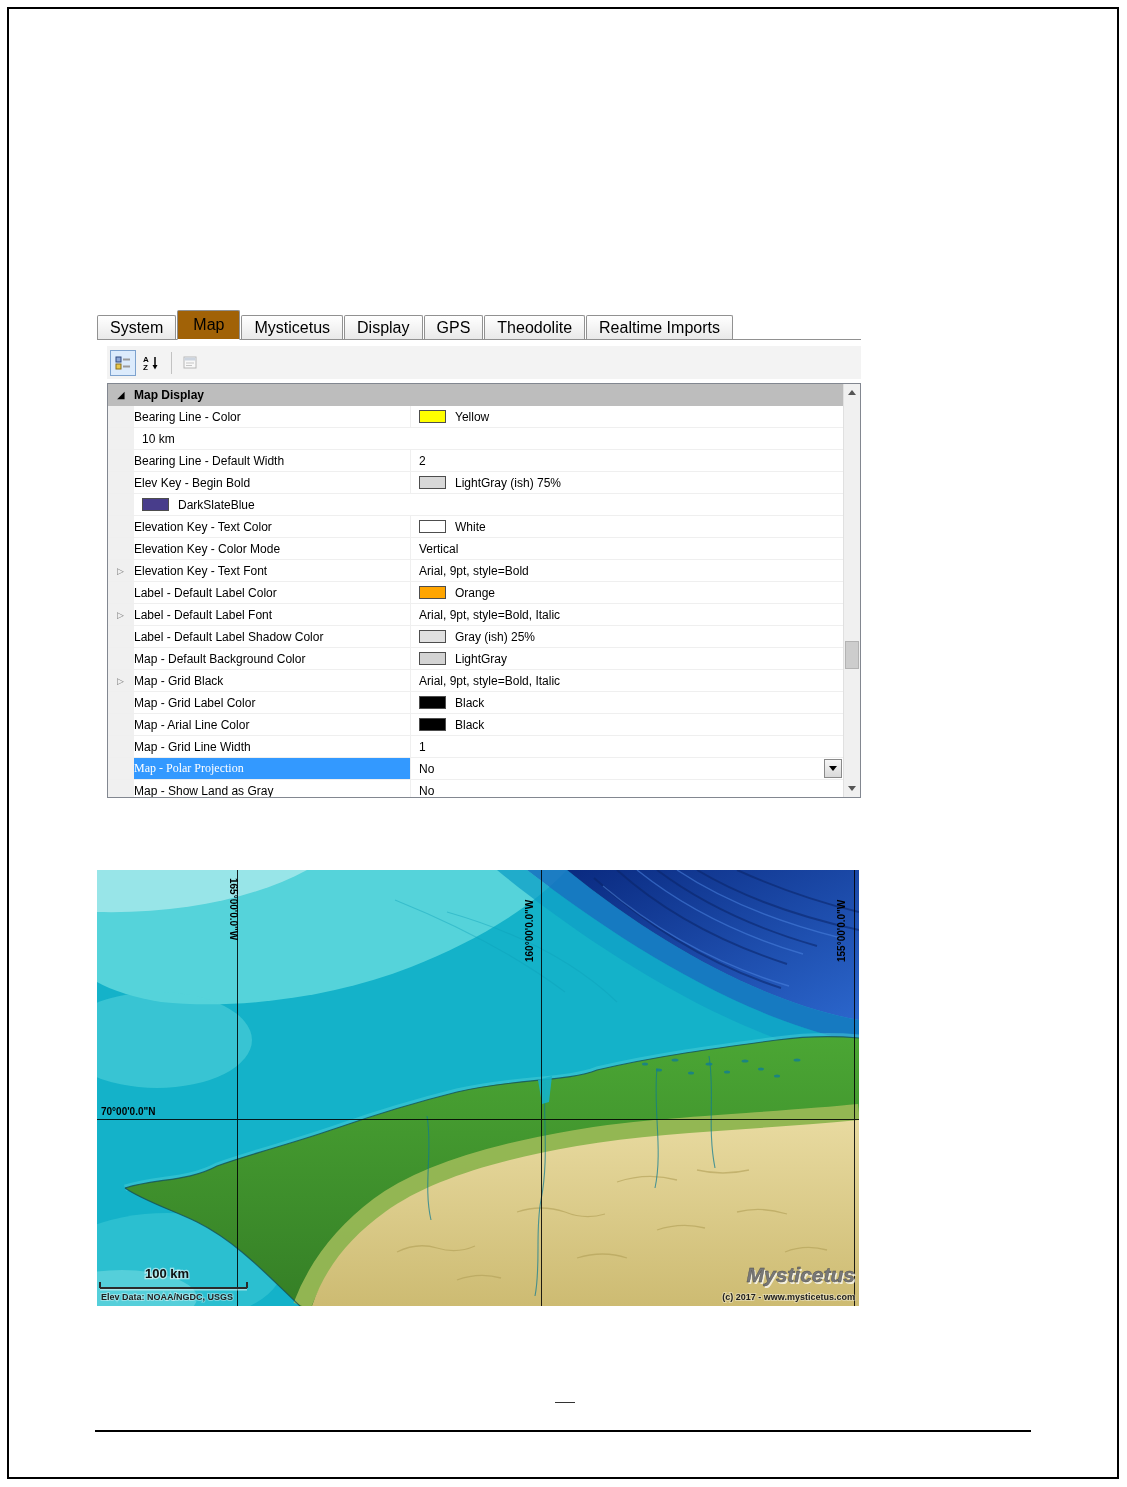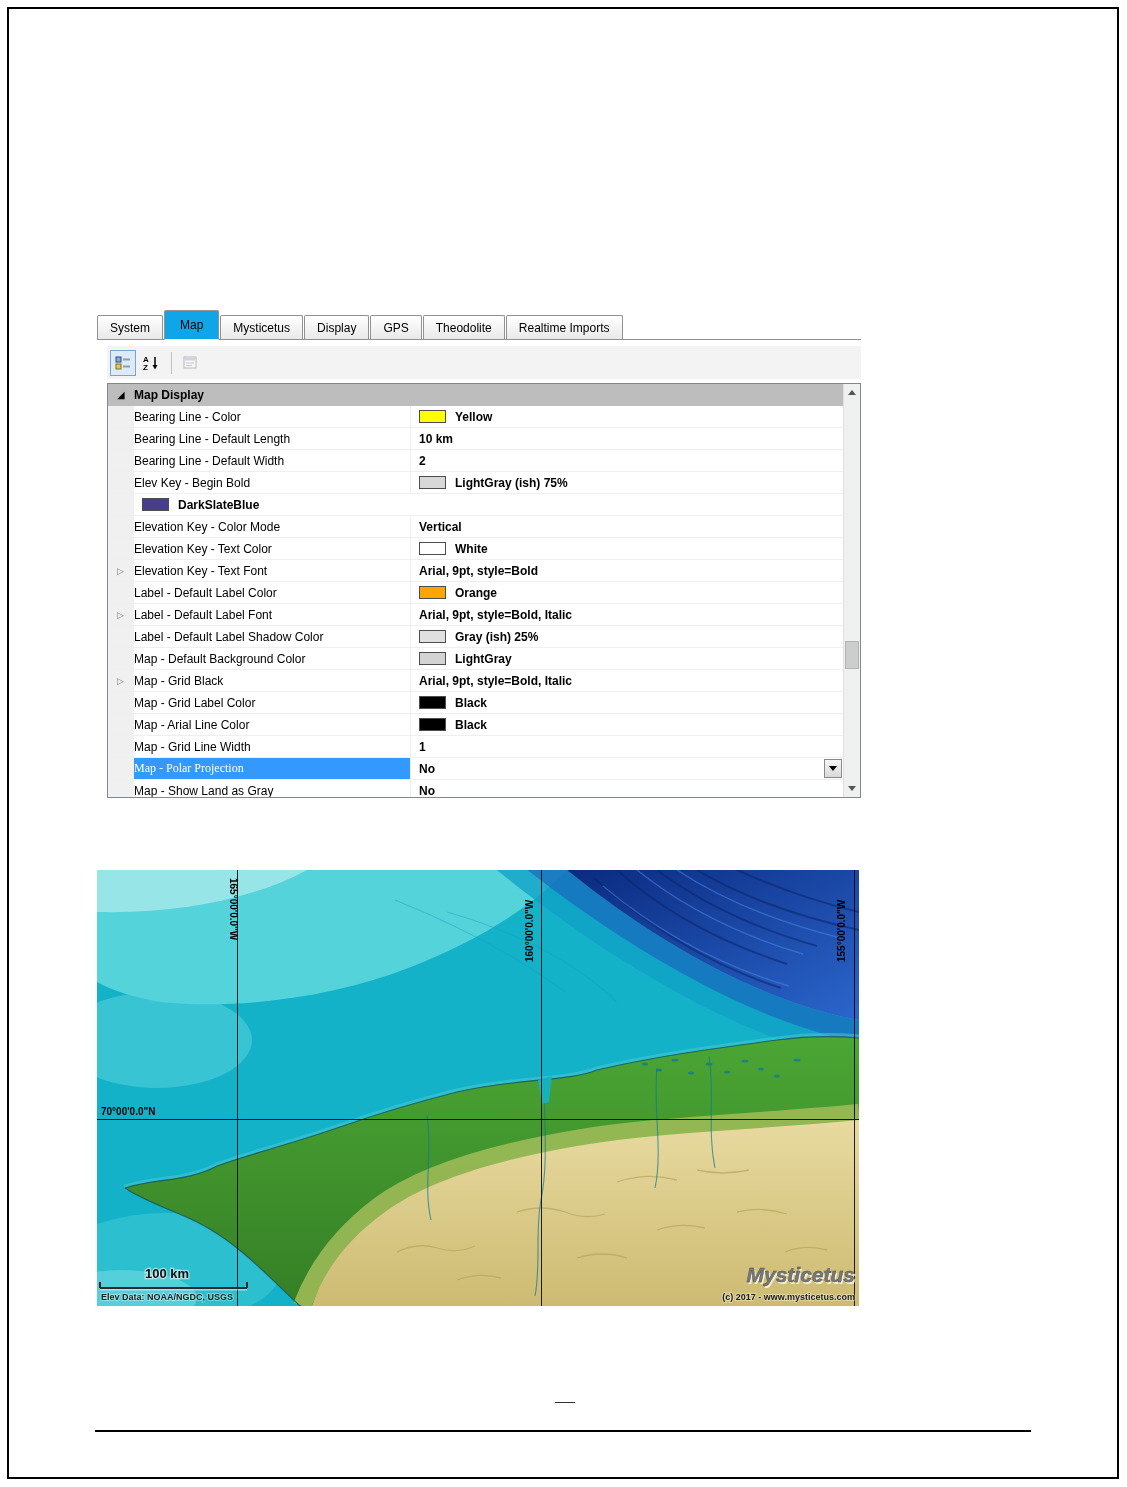--- a/index.html
+++ b/index.html
@@ -4,43 +4,43 @@
 <style>
   * { margin:0; padding:0; box-sizing:border-box; }
   html,body { background:#ffffff; }
   body { font-family:"Liberation Sans", sans-serif; }
   .page { position:relative; width:1127px; height:1487px; background:#fff; overflow:hidden; }
   .page-border { position:absolute; left:7px; top:7px; width:1112px; height:1472px; border:2px solid #000; pointer-events:none; }
 
   
   .panel { position:absolute; left:95px; top:306px; width:766px; height:492px; background:#fff; }
   .tabstrip { position:absolute; left:2px; top:3px; right:0; height:31px; display:flex; align-items:flex-end; border-bottom:1px solid #919191; }
-  .tab { height:24px; display:flex; align-items:center; padding:0 12px; font-size:12px; color:#000;
+  .tab { height:24px; display:flex; align-items:center; padding:0 12px; font-size:16px; color:#000;
          background:linear-gradient(#ffffff,#e9e9e9); border:1px solid #919191; border-bottom:none;
          border-radius:2px 2px 0 0; margin-right:1px; white-space:nowrap; cursor:default; }
-  .tab.active { height:30px; background:#0ea5e9; margin-bottom:-1px; border-bottom:1px solid #fff; z-index:2; padding:0 15px;margin-top:14px; }
+  .tab.active { height:30px; background:#a16207; margin-bottom:-1px; border-bottom:1px solid #fff; z-index:2; padding:0 15px;margin-top:14px; }
 
   .toolbar { position:absolute; left:12px; right:0; top:40px; height:33px; background:#f3f3f3;
              display:flex; align-items:center; padding-left:3px; }
   .tbtn { width:26px; height:26px; display:flex; align-items:center; justify-content:center; margin-right:2px;
           border:1px solid transparent; background:transparent; }
   .tbtn.selected { border:1px solid #7da2ce; background:#dcebfc; }
   .tbtn.disabled { opacity:.45; }
   .tsep { width:1px; height:22px; background:#c2c2c2; margin:0 5px; }
 
   .grid { position:absolute; left:12px; right:0; top:77px; bottom:0; border:1px solid #828790; background:#fff; overflow:hidden; }
   .gridinner { position:absolute; left:0; top:0; right:17px; bottom:0; overflow:hidden; }
   .cat { display:flex; height:22px; background:#bdbdbd; align-items:center; font-weight:bold; font-size:12px; color:#000; }
   .cat .glyph { width:26px; text-align:center; font-size:9px; }
   .pg-row { display:flex; height:22px; border-bottom:1px solid #efefef; font-size:12px; align-items:stretch; background:#fff; }
   .pg-margin { width:26px; background:#f0f0f0; flex:none; display:flex; align-items:center; justify-content:center;
                font-size:9px; color:#7d7d7d; border-right:1px solid #f0f0f0; }
   .pg-name { width:277px; flex:none; display:flex; align-items:center; border-right:1px solid #efefef;
              color:#000; overflow:hidden; white-space:nowrap; }
-  .pg-value { flex:1; display:flex; align-items:center; padding-left:8px; font-weight:bold; position:relative;
+  .pg-value { flex:1; display:flex; align-items:center; padding-left:8px; font-weight:normal; position:relative;
               overflow:hidden; white-space:nowrap; color:#000; }
   .swatch { width:27px; height:13px; border:1px solid #4d4d4d; margin-right:9px; flex:none; background:#fff; }
   .pg-row.selected .pg-name { background:#3399ff; color:#fff;font-family:Liberation Serif, serif; }
   .dropbtn { position:absolute; right:1px; top:1px; width:18px; height:19px;
              background:linear-gradient(#f6f6f6,#d9d9d9); border:1px solid #8a8a8a;
              display:flex; align-items:center; justify-content:center; }
   .dropbtn::after { content:""; border-left:4px solid transparent; border-right:4px solid transparent; border-top:5px solid #000; }
 
   .sb { position:absolute; right:0; top:0; bottom:0; width:17px; background:#f0f0f0; border-left:1px solid #e0e0e0; }
   .sb-up,.sb-down { position:absolute; left:0; width:16px; height:17px; background:#f0f0f0;
@@ -123,21 +123,20 @@
           <div class="pg-margin"></div>
           <div class="pg-name">Bearing Line - Color</div>
           <div class="pg-value">
             <span class="swatch" style="background-color: rgb(255, 255, 0);"></span>
             <span>Yellow</span>
           </div>
         </div>
 
         <div class="pg-row">
           <div class="pg-margin"></div>
-          <div class="pg-name">Bearing Line - Default Length</div>
           <div class="pg-value">
             <span>10 km</span>
           </div>
         </div>
 
         <div class="pg-row">
           <div class="pg-margin"></div>
           <div class="pg-name">Bearing Line - Default Width</div>
           <div class="pg-value">
             <span>2</span>
@@ -156,32 +155,32 @@
         <div class="pg-row">
           <div class="pg-margin"></div>
           <div class="pg-value">
             <span class="swatch" style="background-color: rgb(72, 61, 139);"></span>
             <span>DarkSlateBlue</span>
           </div>
         </div>
 
         <div class="pg-row">
           <div class="pg-margin"></div>
-          <div class="pg-name">Elevation Key - Color Mode</div>
-          <div class="pg-value">
-            <span>Vertical</span>
-          </div>
-        </div>
-
-        <div class="pg-row">
-          <div class="pg-margin"></div>
           <div class="pg-name">Elevation Key - Text Color</div>
           <div class="pg-value">
             <span class="swatch" style="background-color: rgb(255, 255, 255);"></span>
             <span>White</span>
+          </div>
+        </div>
+
+        <div class="pg-row">
+          <div class="pg-margin"></div>
+          <div class="pg-name">Elevation Key - Color Mode</div>
+          <div class="pg-value">
+            <span>Vertical</span>
           </div>
         </div>
 
         <div class="pg-row">
           <div class="pg-margin">▷</div>
           <div class="pg-name">Elevation Key - Text Font</div>
           <div class="pg-value">
             <span>Arial, 9pt, style=Bold</span>
           </div>
         </div>

